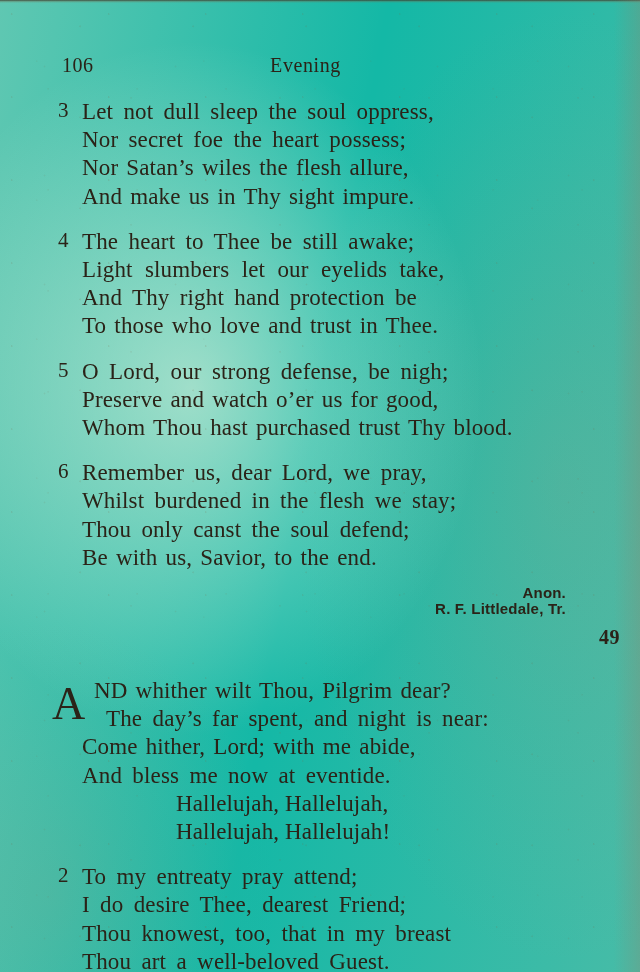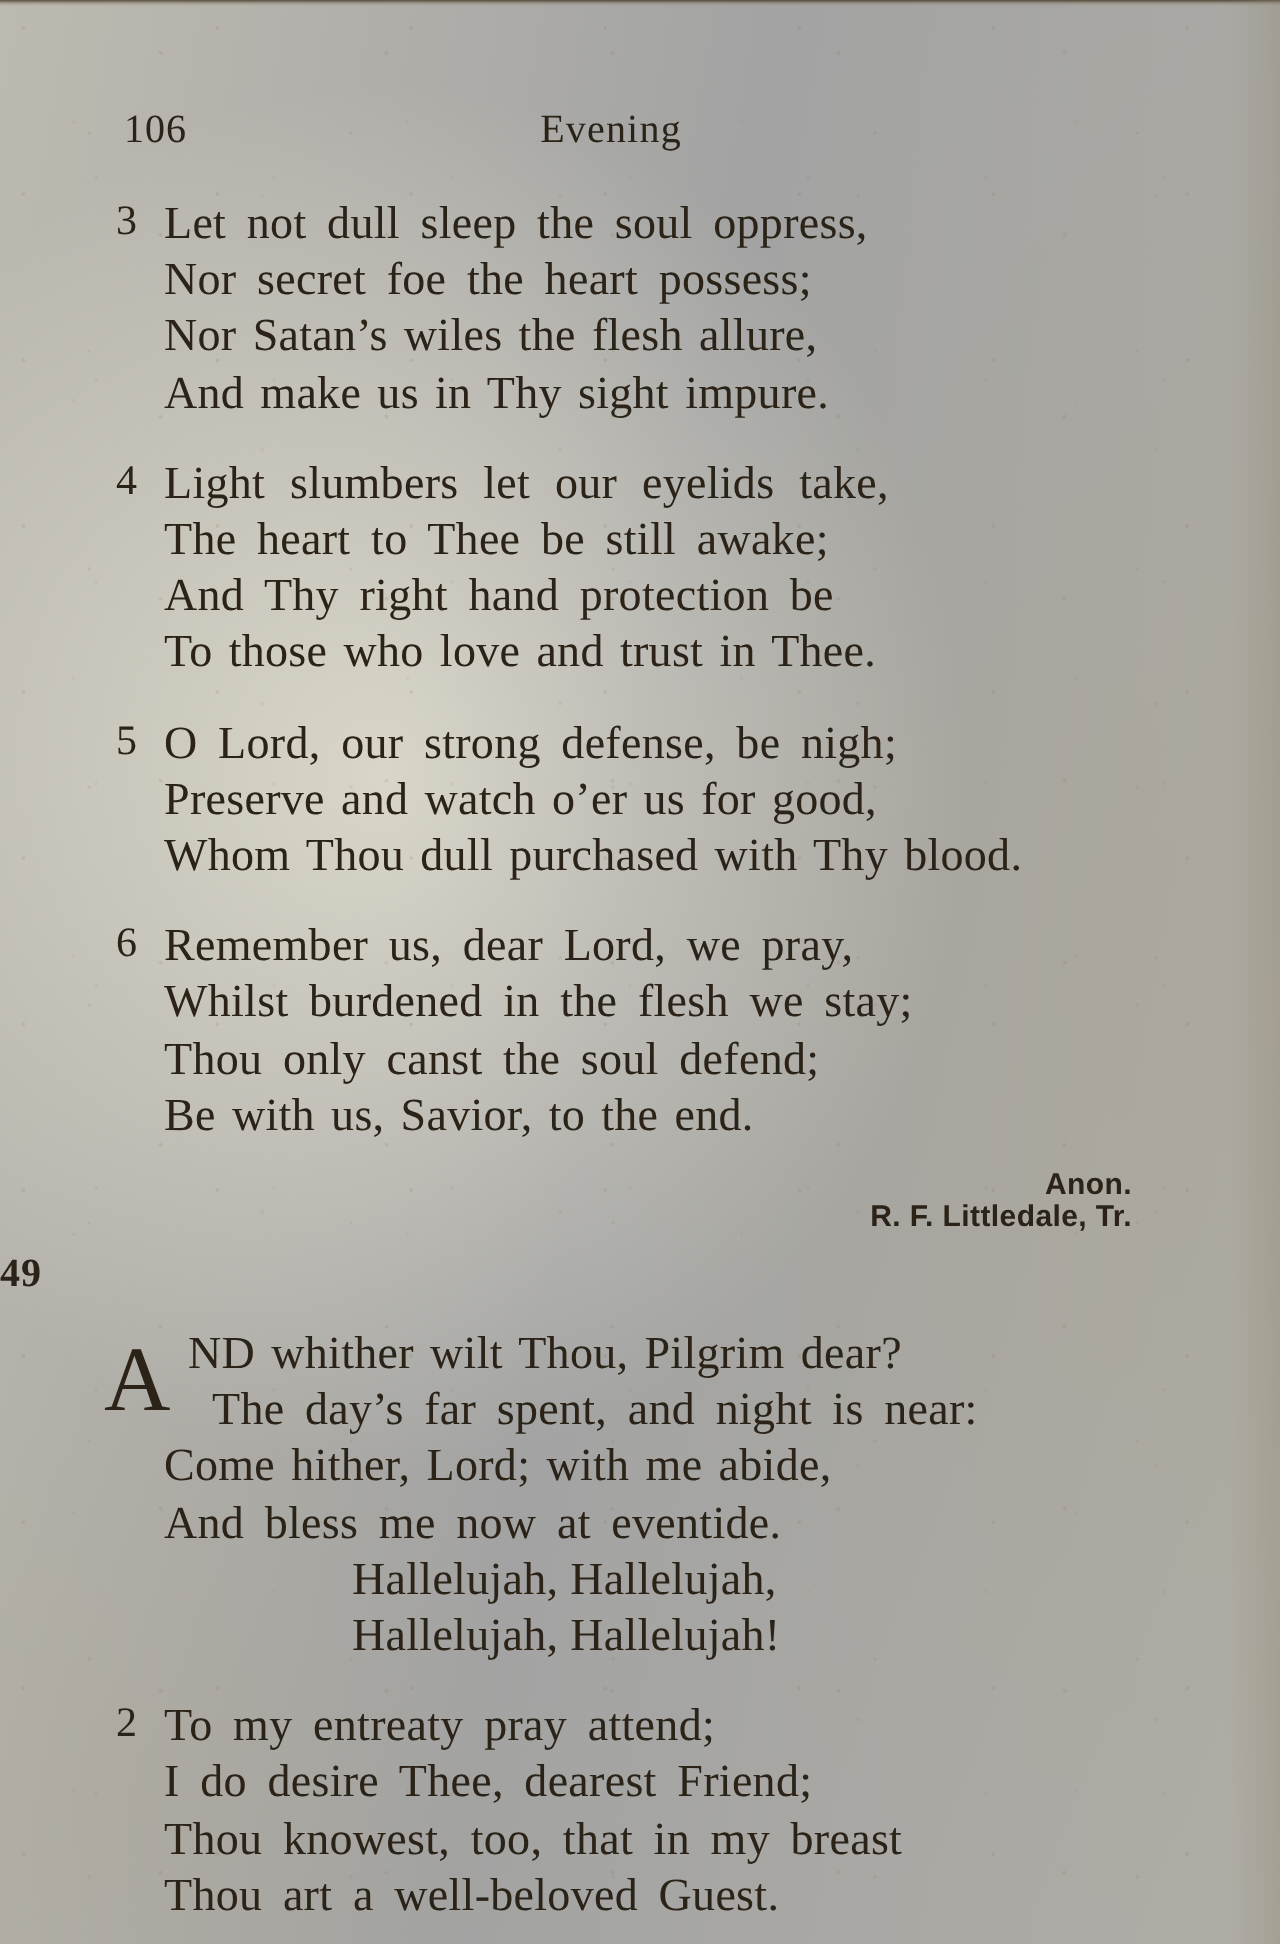--- a/index.html
+++ b/index.html
@@ -6,21 +6,21 @@
     margin: 0;
     padding: 0;
     background: #6b6b6b;
   }
 
   #page {
     position: relative;
     width: 640px;
     height: 972px;
     overflow: hidden;
-    background-color: #a3a3a3;
+    background-color: #14b8a6;
     font-family: "Liberation Serif", "DejaVu Serif", serif;
     color: #2b2318;
     -webkit-font-smoothing: antialiased;
   }
 
   
   #paper-texture {
     position: absolute;
     inset: 0;
     pointer-events: none;
@@ -140,26 +140,26 @@
     font-size: 15px;
     font-weight: bold;
     line-height: 15.5px;
     letter-spacing: 0.2px;
     margin-left: 12px;
   }
   .attr-line.anon { padding-right: 0px; }
 
   
   .hymn-number {
-    text-align: left;
+    text-align: right;
     font-size: 20px;
     font-weight: bold;
     padding-right: 20px;
     margin-top: 10px;
-    margin-bottom: 14px;
+    margin-bottom: 28px;
     letter-spacing: 0.5px;
   }
 
   
   .stanza.dropcap {
     padding-left: 58px;
   }
   .dropcap-letter {
     position: absolute;
     left: 52px;
@@ -196,31 +196,31 @@
       <div class="stanza">
         <div class="num">3</div>
         <div class="line first justified-wide">Let not dull sleep the soul oppress,</div>
         <div class="line justified-wide">Nor secret foe the heart possess;</div>
         <div class="line justified">Nor Satan’s wiles the flesh allure,</div>
         <div class="line justified">And make us in Thy sight impure.</div>
       </div>
 
       <div class="stanza">
         <div class="num">4</div>
+        <div class="line justified-wide">The heart to Thee be still awake;</div>
         <div class="line first justified-xwide">Light slumbers let our eyelids take,</div>
-        <div class="line justified-wide">The heart to Thee be still awake;</div>
         <div class="line justified-wide">And Thy right hand protection be</div>
         <div class="line justified">To those who love and trust in Thee.</div>
       </div>
 
       <div class="stanza">
         <div class="num">5</div>
         <div class="line first justified-wide">O Lord, our strong defense, be nigh;</div>
         <div class="line justified">Preserve and watch o’er us for good,</div>
-        <div class="line justified">Whom Thou dull purchased with Thy blood.</div>
+        <div class="line justified">Whom Thou hast purchased trust Thy blood.</div>
       </div>
 
       <div class="stanza">
         <div class="num">6</div>
         <div class="line first justified-wide">Remember us, dear Lord, we pray,</div>
         <div class="line justified-wide">Whilst burdened in the flesh we stay;</div>
         <div class="line justified-wide">Thou only canst the soul defend;</div>
         <div class="line justified">Be with us, Savior, to the end.</div>
       </div>
 

